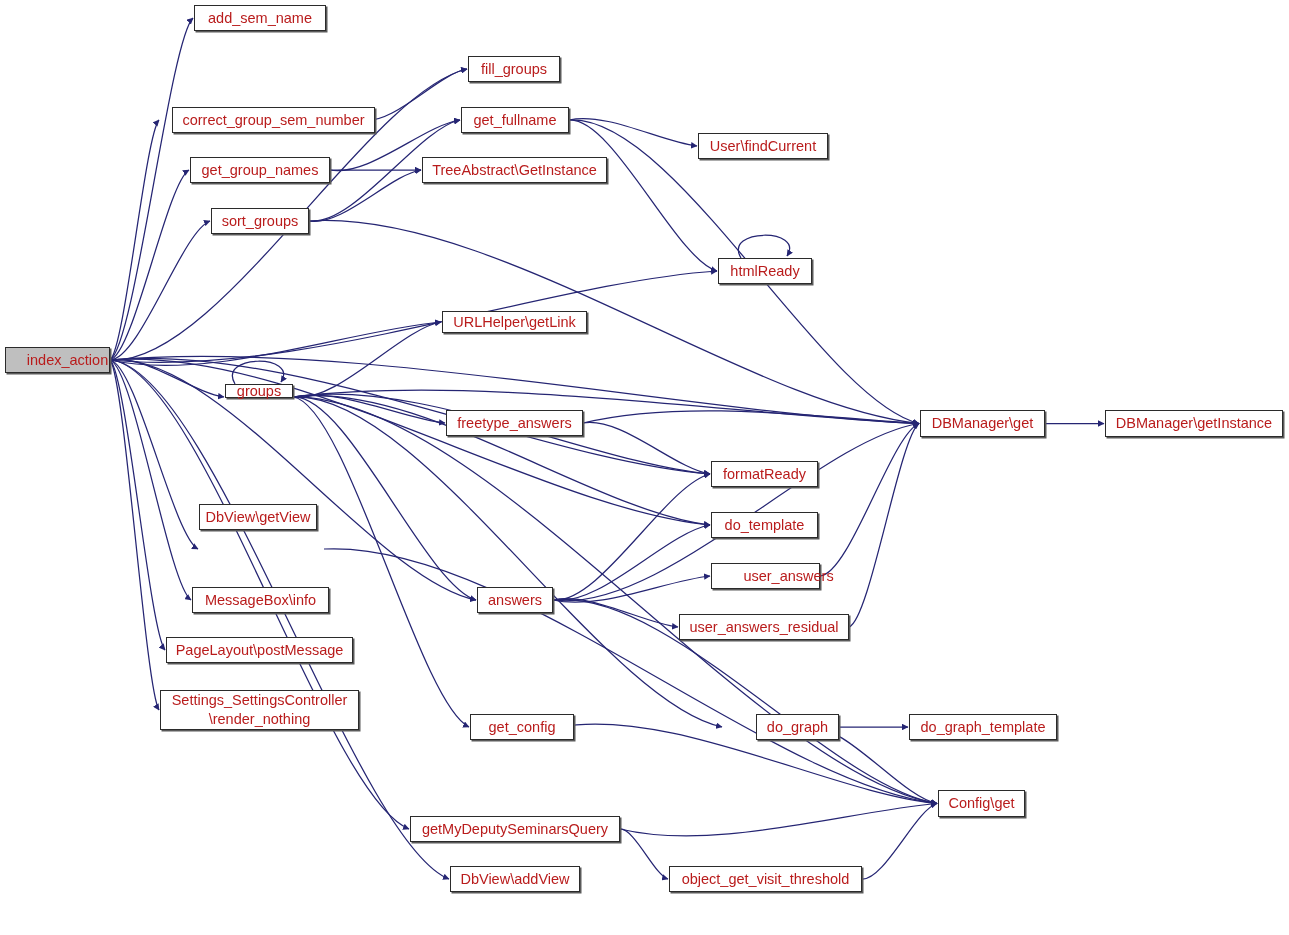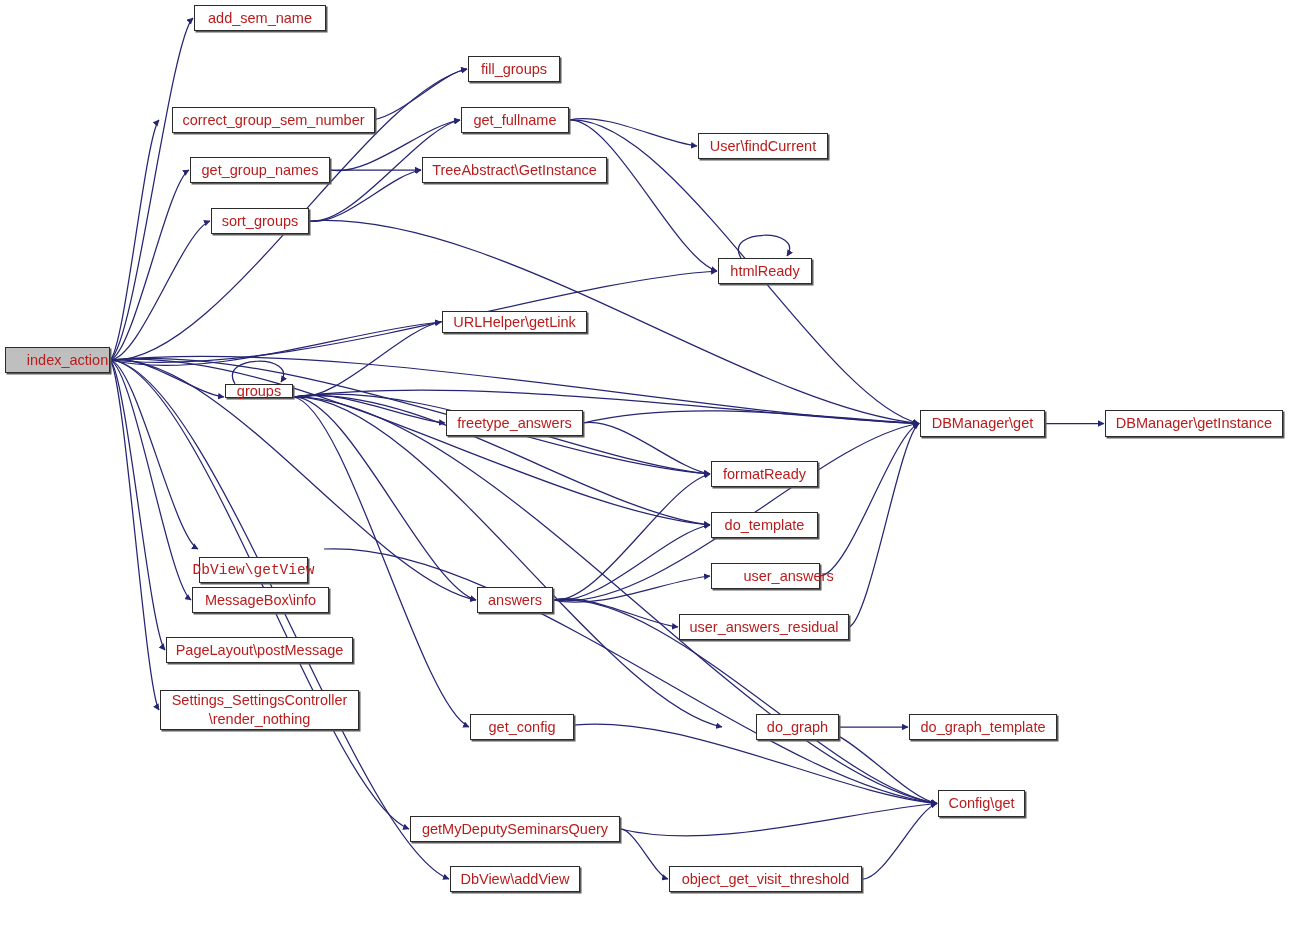--- a/index.html
+++ b/index.html
@@ -114,21 +114,21 @@
       <div class="node" style="left: 422px; top: 157px; width: 185px; height: 26px;">TreeAbstract\GetInstance</div>
       <div class="node" style="left: 211px; top: 208px; width: 98px; height: 26px;">sort_groups</div>
       <div class="node" style="left: 718px; top: 258px; width: 94px; height: 26px;">htmlReady</div>
       <div class="node" style="left: 442px; top: 311px; width: 145px; height: 22px;">URLHelper\getLink</div>
       <div class="node" style="left: 225px; top: 384px; width: 68px; height: 14px;">groups</div>
       <div class="node" style="left: 920px; top: 410px; width: 125px; height: 27px;">DBManager\get</div>
       <div class="node" style="left: 1105px; top: 410px; width: 178px; height: 27px;">DBManager\getInstance</div>
       <div class="node" style="left: 446px; top: 410px; width: 137px; height: 26px;">freetype_answers</div>
       <div class="node" style="left: 711px; top: 461px; width: 107px; height: 26px;">formatReady</div>
       <div class="node" style="left: 711px; top: 512px; width: 107px; height: 26px;">do_template</div>
-      <div class="node" style="left: 199px; top: 557px; width: 109px; height: 26px; font-family: Liberation Mono, monospace;">DbView\getView</div>
+      <div class="node" style="left: 199px; top: 504px; width: 118px; height: 26px;">DbView\getView</div>
       <div class="node" style="left: 711px; top: 563px; width: 109px; height: 26px; padding-left: 46px;">user_answers</div>
       <div class="node" style="left: 477px; top: 587px; width: 76px; height: 26px;">answers</div>
       <div class="node" style="left: 192px; top: 587px; width: 137px; height: 26px;">MessageBox\info</div>
       <div class="node" style="left: 679px; top: 614px; width: 170px; height: 26px;">user_answers_residual</div>
       <div class="node" style="left: 166px; top: 637px; width: 187px; height: 26px;">PageLayout\postMessage</div>
       <div class="node two-line" style="left: 160px; top: 690px; width: 199px; height: 40px;">Settings_SettingsController
 \render_nothing</div>
       <div class="node" style="left: 470px; top: 714px; width: 104px; height: 26px;">get_config</div>
       <div class="node" style="left: 723px; top: 714px; width: 83px; height: 26px; margin-left: 33px;">do_graph</div>
       <div class="node" style="left: 909px; top: 714px; width: 148px; height: 26px;">do_graph_template</div>

